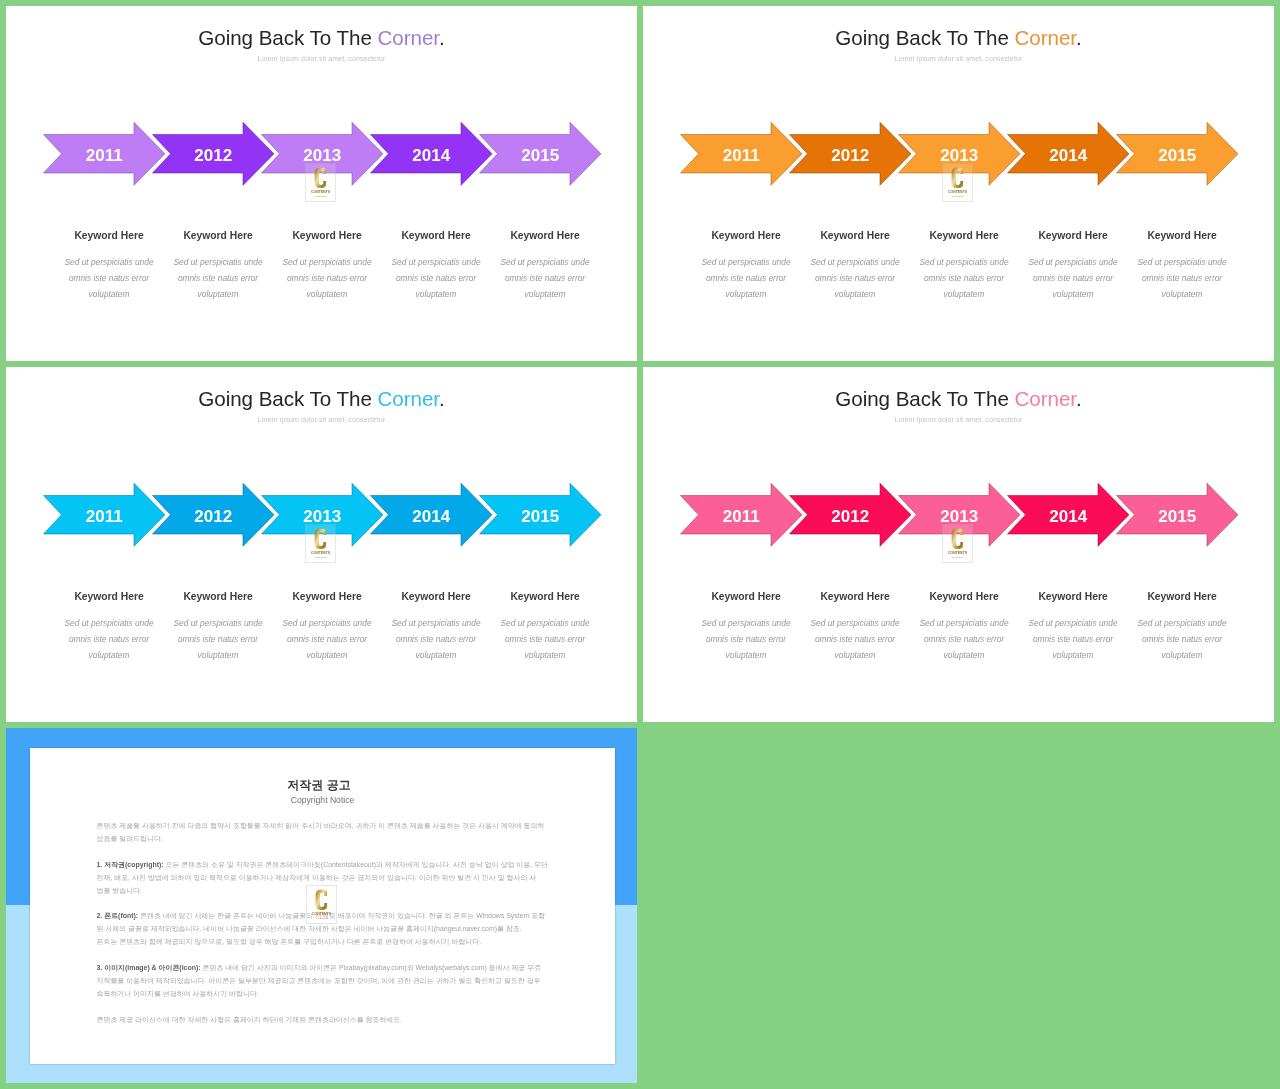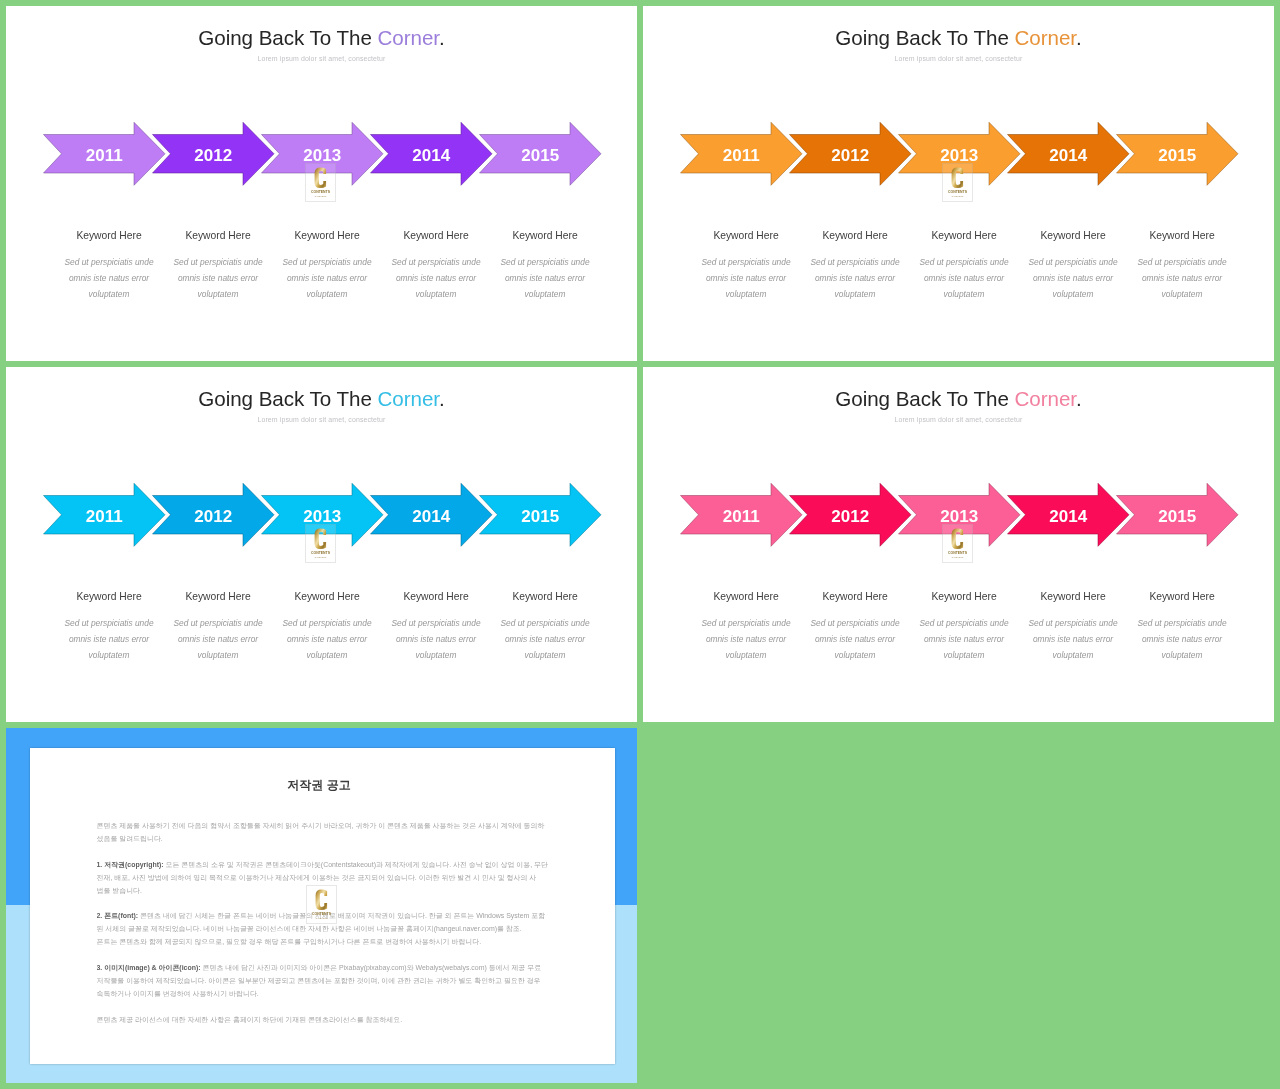--- a/index.html
+++ b/index.html
@@ -10,21 +10,21 @@
   
   .tl-title{position:absolute;left:0;right:0;top:20.4px;text-align:center;
             font-size:20.6px;line-height:24px;color:#262626;letter-spacing:-0.05px;white-space:nowrap;}
   .tl-title .accent{color:#b089e8;}
   .tl-sub{position:absolute;left:0;right:0;top:48.3px;text-align:center;
           font-size:6.95px;line-height:9px;color:#c2c0c5;letter-spacing:.12px;white-space:nowrap;}
   .tl-arrows{position:absolute;left:0;top:109px;width:640px;height:80px;}
   .tl-arrows svg{display:block;}
   .tl-cols{position:absolute;left:0;top:223.5px;width:640px;height:85px;}
   .tl-col{position:absolute;top:0;width:96px;text-align:center;}
-  .tl-head{font-size:10.3px;font-weight:normal;color:#3d3d3d;line-height:12px;}
+  .tl-head{font-size:10.3px;font-weight:bold;color:#3d3d3d;line-height:12px;}
   .tl-body{margin-top:12px;font-size:8.35px;color:#979797;line-height:16.2px;font-style:italic;}
 
   
   .wm{position:absolute;width:31px;height:39px;
       border:1px solid rgba(150,150,150,.25);
       background:rgba(255,255,255,.16);
       box-sizing:border-box;opacity:.93;}
   .wm svg{display:block;margin:-1px 0 0 -1px;}
 
   
@@ -275,20 +275,21 @@
    <path d="M9.6 10.2 Q9.6 4.6 15.3 4.6 Q19.0 4.6 21.1 5.9 L21.1 11.0 L18.2 11.0 L18.2 8.6 Q17.1 7.9 15.6 7.9 Q13.9 7.9 13.9 10.0 L13.9 19.7 Q13.9 21.9 15.7 21.9 Q17.2 21.9 18.2 21.1 L18.2 18.0 L21.1 18.0 L21.1 23.5 Q19.0 25.1 15.1 25.1 Q9.6 25.1 9.6 19.4 Z" fill="url(#gld3)"></path>
    <text x="15.5" y="30.2" text-anchor="middle" textLength="19" lengthAdjust="spacingAndGlyphs" font-size="3.9" font-family="'Liberation Sans',sans-serif" font-weight="bold" fill="#86691f">CONTENTS</text>
    <text x="15.5" y="34.2" text-anchor="middle" textLength="12" lengthAdjust="spacingAndGlyphs" font-size="2.5" font-family="'Liberation Sans',sans-serif" fill="#9a8550">TAKE OUT</text>
   </svg>
       </div>
   </div>
     <div class="cp-outer" style="left: 6px; top: 728px; width: 631px; height: 355px; background: rgb(173, 224, 250);">
     <div class="cp-band-top" style="height:177px"></div>
     <div class="cp-card" style="left:24px;top:20px;width:585px;height:316px">
       <div class="cp-h1" style="top:29.5px">저작권 공고</div>
+      <div class="cp-h2" style="top:47px">Copyright Notice</div>
       <div class="cp-body" style="left:66.5px;top:72px;width:453px">
           <div class="cp-p" style="margin-top:0px">
             <div class="cp-line"><span>콘텐츠 제품을 사용하기 전에 다음의 협약서 조항들을 자세히 읽어 주시기 바라오며, 귀하가 이 콘텐츠 제품을 사용하는 것은 사용시 계약에 동의하</span></div>
             <div class="cp-line"><span>셨음을 알려드립니다.</span></div>
           </div>
           <div class="cp-p" style="margin-top:12.9px">
             <div class="cp-line"><b>1. 저작권(copyright):</b><span> 모든 콘텐츠의 소유 및 저작권은 콘텐츠테이크아웃(Contentstakeout)과 제작자에게 있습니다. 사전 승낙 없이 상업 이용, 무단</span></div>
             <div class="cp-line"><span>전재, 배포, 사진 방법에 의하여 영리 목적으로 이용하거나 제삼자에게 이용하는 것은 금지되어 있습니다. 이러한 위반 발견 시 민사 및 형사의 사</span></div>
             <div class="cp-line"><span>법을 받습니다.</span></div>
           </div>

